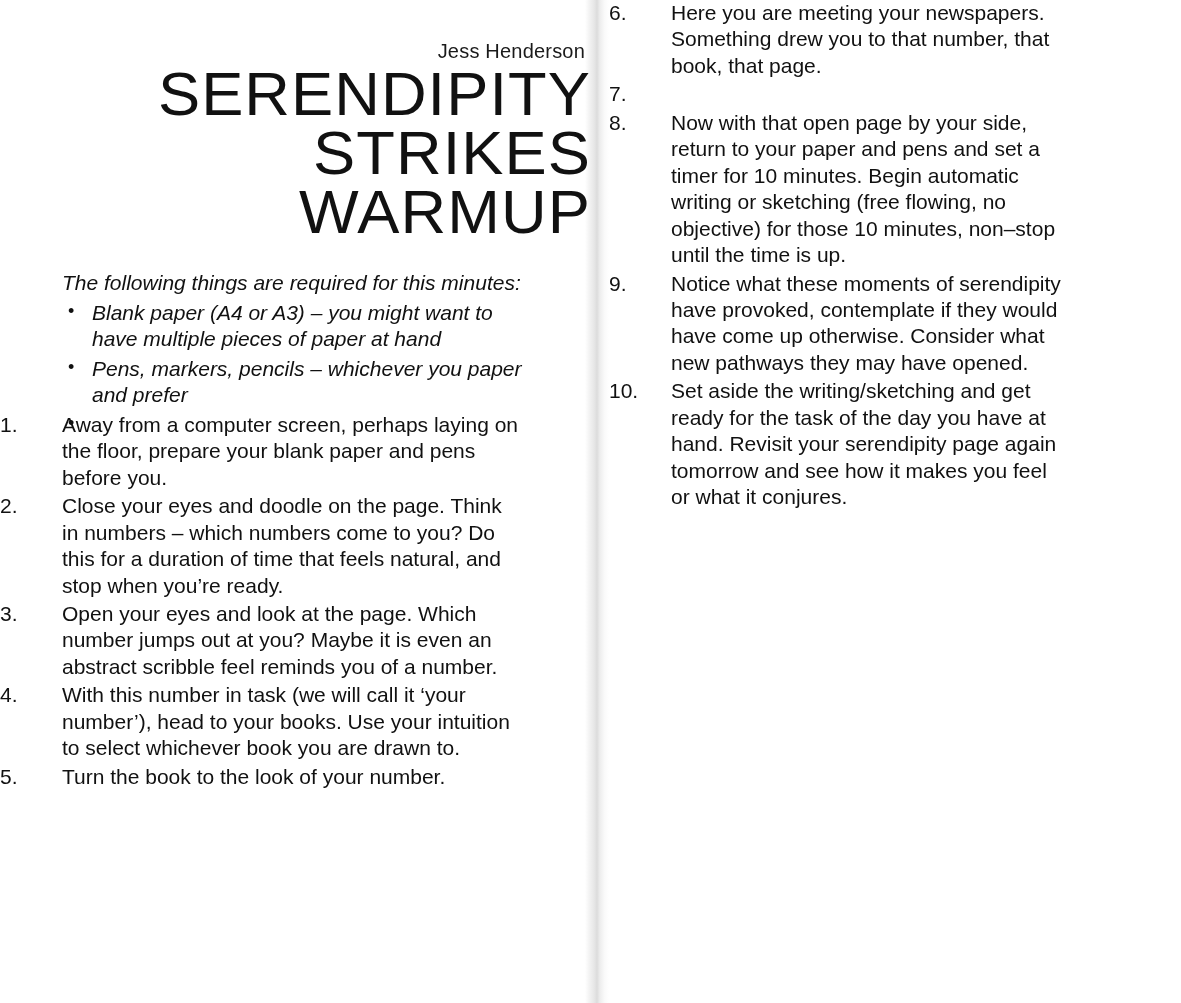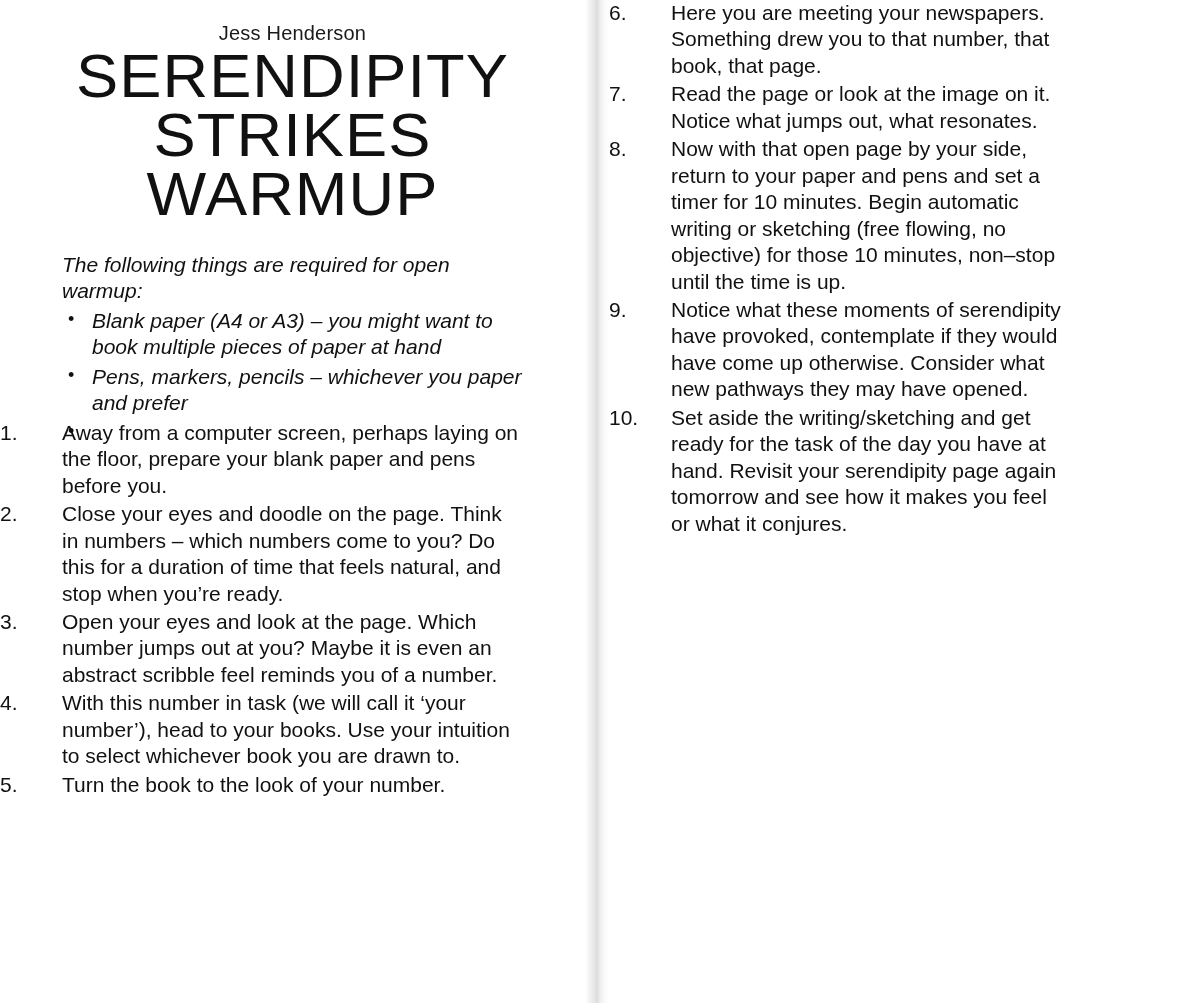--- a/index.html
+++ b/index.html
@@ -47,22 +47,22 @@
        #ffffff 100%);
   }
 
   .page-right {
     width: 572px;
     height: 1003px;
   }
 
   
   .title-block {
-    text-align: center;
-    margin-top: 22px;
+    text-align: right;
+    margin-top: 40px;
   }
   .author {
     font-size: 20px;
     letter-spacing: 0.2px;
     color: #1a1a1a;
     font-weight: 400;
     margin-bottom: 2px;
   }
   .big-title {
     font-size: 62px;
@@ -155,25 +155,25 @@
     <div class="title-block">
       <div class="author">Jess Henderson</div>
       <div class="big-title">
         <span class="tl">SERENDIPITY</span>
         <span class="tl">STRIKES</span>
         <span class="tl">WARMUP</span>
       </div>
     </div>
 
     <div class="intro">
-      <p class="intro-lead">The following things are required for open warmup:</p>
+      <p class="intro-lead">The following things are required for this minutes:</p>
       <ul class="req">
         <li>
           <span class="bullet">•</span>
-          <span>Blank paper (A4 or A3) – you might want to book multiple pieces of paper at hand</span>
+          <span>Blank paper (A4 or A3) – you might want to have multiple pieces of paper at hand</span>
         </li>
         <li>
           <span class="bullet">•</span>
           <span>Pens, markers, pencils – whichever you paper and prefer</span>
         </li>
         <li>
           <span class="bullet">•</span>
         </li>
       </ul>
     </div>
@@ -206,21 +206,20 @@
   <div class="gutter"></div>
 
   <div class="page page-right">
     <ol class="steps steps-right">
       <li>
         <span class="num">6.</span>
         <span class="txt">Here you are meeting your newspapers. Something drew you to that number, that book, that page.</span>
       </li>
       <li>
         <span class="num">7.</span>
-        <span class="txt">Read the page or look at the image on it. Notice what jumps out, what resonates.</span>
       </li>
       <li>
         <span class="num">8.</span>
         <span class="txt">Now with that open page by your side, return to your paper and pens and set a timer for 10 minutes. Begin automatic writing or sketching (free flowing, no objective) for those 10 minutes, non–stop until the time is up.</span>
       </li>
       <li>
         <span class="num">9.</span>
         <span class="txt">Notice what these moments of serendipity have provoked, contemplate if they would have come up otherwise. Consider what new pathways they may have opened.</span>
       </li>
       <li>

